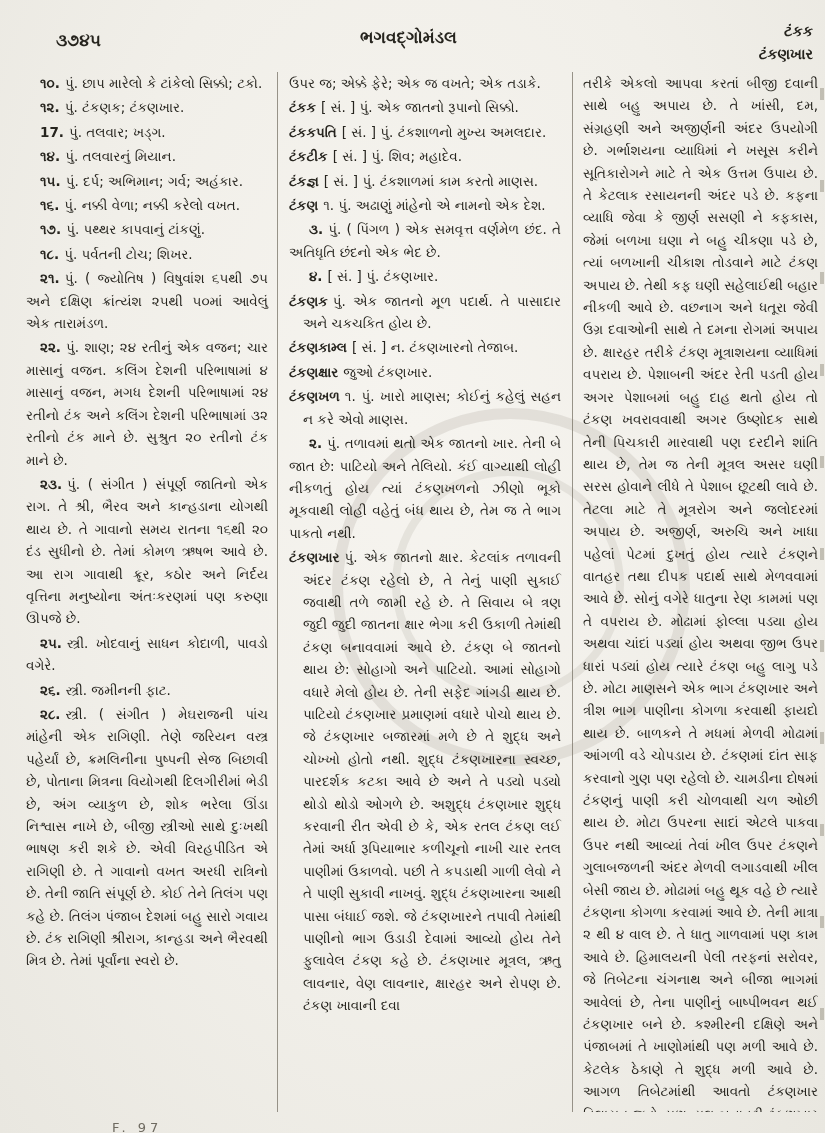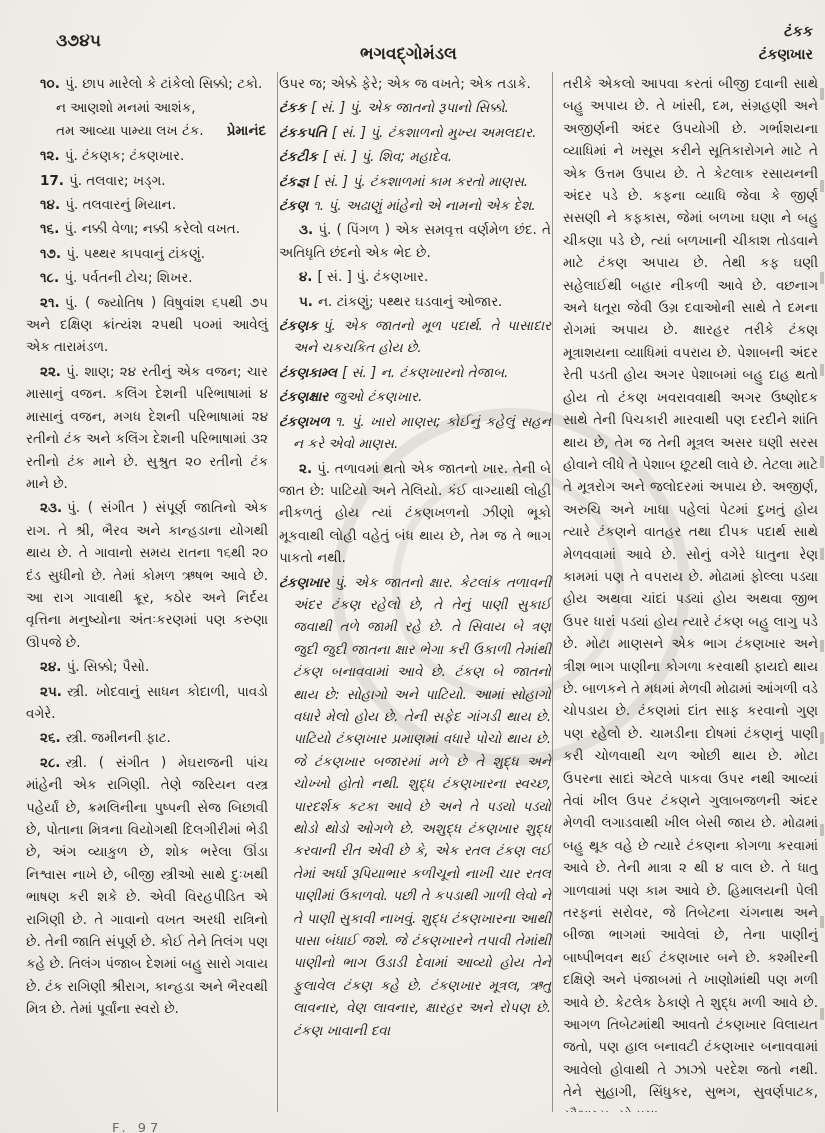--- a/index.html
+++ b/index.html
@@ -6,40 +6,40 @@
   .page{
     position:relative;
     width:825px;height:1133px;
     background:radial-gradient(ellipse at 50% 38%, #f6f4ef 0%, #f1efe9 55%, #e9e7e0 100%);
     font-family:"DejaVu Sans", sans-serif;
     color:#26241e;
     overflow:hidden;
   }
   
   .hdr-num{position:absolute;left:56px;top:30px;font-weight:bold;font-size:17px;}
-  .hdr-title{position:absolute;left:0;right:8px;top:27px;text-align:center;font-weight:bold;font-size:17px;margin-top:16px;}
+  .hdr-title{position:absolute;left:0;right:8px;top:27px;text-align:center;font-weight:bold;font-size:17px;}
   .hdr-guide{position:absolute;right:12px;top:20px;text-align:right;font-weight:bold;font-size:14.5px;line-height:23px;}
   .hdr-guide div{white-space:nowrap;}
   
   .wm{position:absolute;border-radius:50%;pointer-events:none;}
   .wm.outer{left:332px;top:408px;width:336px;height:336px;border:11px solid rgba(197,193,183,.38);}
   .wm.inner{left:392px;top:468px;width:216px;height:216px;border:8px solid rgba(197,193,183,.32);}
   
   .edge-marks{position:absolute;right:1px;top:88px;height:980px;width:4px;
     background:repeating-linear-gradient(to bottom,#aaa699 0 12px,transparent 12px 92px);opacity:.65;}
   
   .cols{position:absolute;left:26px;top:72px;width:792px;height:1040px;display:flex;}
   .col{overflow:hidden;text-align:justify;font-size:13.5px;line-height:22.4px;}
   .c1{width:242px;padding-right:9px;}
-  .c2{width:272px;border-left:1px solid rgba(120,115,103,.75);border-right:1px solid rgba(120,115,103,.75);padding:0 1px;}
+  .c2{width:272px;border-left:1px solid rgba(120,115,103,.75);border-right:1px solid rgba(120,115,103,.75);padding:0 11px;}
   .c3{flex:1;padding-left:10px;}
   .col p{margin:0 0 2px 0;}
   .sense{text-indent:14px;}
   .subsense{text-indent:20px;}
-  .entry{padding-left:14px;text-indent:-14px;font-style:italic;}
+  .entry{padding-left:14px;text-indent:-14px;}
   .cont{text-indent:0;}
   .num,.head{font-weight:bold;padding-right:5px;}
   .verse{padding-left:30px;text-indent:0;margin-bottom:3px;}
   .verse .attr{float:right;font-weight:bold;padding-right:2px;}
   
   .sig{position:absolute;left:112px;top:1120px;font-size:13px;color:#6e6a60;letter-spacing:4px;}
 </style>
 </head>
 <body>
 
@@ -53,50 +53,45 @@
   </div>
 
   <div class="wm outer"></div>
   <div class="wm inner"></div>
   <div class="edge-marks"></div>
 
   <div class="cols">
 
     <div class="col c1">
       <p class="sense"><span class="num">૧૦.</span><span>પું. છાપ મારેલો કે ટાંકેલો સિક્કો; ટકો.</span></p>
-      <div class="verse">
-        <div>ન આણશો મનમાં આશંક,</div>
-        <div><span class="attr">પ્રેમાનંદ</span><span>તમ આવ્યા પામ્યા લખ ટંક.</span></div>
-      </div>
       <p class="sense"><span class="num">૧૨.</span><span>પું. ટંકણક; ટંકણખાર.</span></p>
       <p class="sense"><span class="num">17.</span><span>પું. તલવાર; ખડ્ગ.</span></p>
       <p class="sense"><span class="num">૧૪.</span><span>પું. તલવારનું મિયાન.</span></p>
+      <p class="sense"><span class="num">૧૫.</span><span>પું. દર્પ; અભિમાન; ગર્વ; અહંકાર.</span></p>
       <p class="sense"><span class="num">૧૬.</span><span>પું. નક્કી વેળા; નક્કી કરેલો વખત.</span></p>
       <p class="sense"><span class="num">૧૭.</span><span>પું. પથ્થર કાપવાનું ટાંકણું.</span></p>
       <p class="sense"><span class="num">૧૮.</span><span>પું. પર્વતની ટોચ; શિખર.</span></p>
       <p class="sense"><span class="num">૨૧.</span><span>પું. ( જ્યોતિષ ) વિષુવાંશ ૬૫થી ૭૫ અને દક્ષિણ ક્રાંત્યંશ ૨૫થી ૫૦માં આવેલું એક તારામંડળ.</span></p>
       <p class="sense"><span class="num">૨૨.</span><span>પું. શાણ; ૨૪ રતીનું એક વજન; ચાર માસાનું વજન. કલિંગ દેશની પરિભાષામાં ૪ માસાનું વજન, મગધ દેશની પરિભાષામાં ૨૪ રતીનો ટંક અને કલિંગ દેશની પરિભાષામાં ૩૨ રતીનો ટંક માને છે. સુશ્રુત ૨૦ રતીનો ટંક માને છે.</span></p>
       <p class="sense"><span class="num">૨૩.</span><span>પું. ( સંગીત ) સંપૂર્ણ જાતિનો એક રાગ. તે શ્રી, ભૈરવ અને કાન્હડાના યોગથી થાય છે. તે ગાવાનો સમય રાતના ૧૬થી ૨૦ દંડ સુધીનો છે. તેમાં કોમળ ઋષભ આવે છે. આ રાગ ગાવાથી ક્રૂર, કઠોર અને નિર્દય વૃત્તિના મનુષ્યોના અંતઃકરણમાં પણ કરુણા ઊપજે છે.</span></p>
-      <p class="sense"><span class="num">૨૪.</span><span>પું. સિક્કો; પૈસો.</span></p>
       <p class="sense"><span class="num">૨૫.</span><span>સ્ત્રી. ખોદવાનું સાધન કોદાળી, પાવડો વગેરે.</span></p>
       <p class="sense"><span class="num">૨૬.</span><span>સ્ત્રી. જમીનની ફાટ.</span></p>
       <p class="sense"><span class="num">૨૮.</span><span>સ્ત્રી. ( સંગીત ) મેઘરાજની પાંચ માંહેની એક રાગિણી. તેણે જરિયન વસ્ત્ર પહેર્યાં છે, ક્રમલિનીના પુષ્પની સેજ બિછાવી છે, પોતાના મિત્રના વિયોગથી દિલગીરીમાં ભેડી છે, અંગ વ્યાકુળ છે, શોક ભરેલા ઊંડા નિશ્વાસ નાખે છે, બીજી સ્ત્રીઓ સાથે દુઃખથી ભાષણ કરી શકે છે. એવી વિરહપીડિત એ રાગિણી છે. તે ગાવાનો વખત અરધી રાત્રિનો છે. તેની જાતિ સંપૂર્ણ છે. કોઈ તેને તિલંગ પણ કહે છે. તિલંગ પંજાબ દેશમાં બહુ સારો ગવાય છે. ટંક રાગિણી શ્રીરાગ, કાન્હડા અને ભૈરવથી મિત્ર છે. તેમાં પૂર્વાંના સ્વરો છે.</span></p>
 
     </div>
 
     <div class="col c2">
       <p class="cont">ઉપર જ; એક્કે ફેરે; એક જ વખતે; એક તડાકે.</p>
       <p class="entry"><span class="head">ટંકક</span><span>[ સં. ] પું. એક જાતનો રૂપાનો સિક્કો.</span></p>
       <p class="entry"><span class="head">ટંકકપતિ</span><span>[ સં. ] પું. ટંકશાળનો મુખ્ય અમલદાર.</span></p>
       <p class="entry"><span class="head">ટંકટીક</span><span>[ સં. ] પું. શિવ; મહાદેવ.</span></p>
       <p class="entry"><span class="head">ટંકજ્ઞ</span><span>[ સં. ] પું. ટંકશાળમાં કામ કરતો માણસ.</span></p>
       <p class="entry"><span class="head">ટંકણ</span><span>૧. પું. અઢાણું માંહેનો એ નામનો એક દેશ.</span></p>
       <p class="subsense"><span class="num">૩.</span><span>પું. ( પિંગળ ) એક સમવૃત્ત વર્ણમેળ છંદ. તે અતિધૃતિ છંદનો એક ભેદ છે.</span></p>
       <p class="subsense"><span class="num">૪.</span><span>[ સં. ] પું. ટંકણખાર.</span></p>
-      <p class="subsense"><span class="num">૫.</span><span>ન. ટાંકણું; પથ્થર ઘડવાનું ઓજાર.</span></p>
       <p class="entry"><span class="head">ટંકણક</span><span>પું. એક જાતનો મૂળ પદાર્થ. તે પાસાદાર અને ચકચકિત હોય છે.</span></p>
       <p class="entry"><span class="head">ટંકણકામ્લ</span><span>[ સં. ] ન. ટંકણખારનો તેજાબ.</span></p>
       <p class="entry"><span class="head">ટંકણક્ષાર</span><span>જુઓ ટંકણખાર.</span></p>
       <p class="entry"><span class="head">ટંકણખળ</span><span>૧. પું. ખારો માણસ; કોઈનું કહેલું સહન ન કરે એવો માણસ.</span></p>
       <p class="subsense"><span class="num">૨.</span><span>પું. તળાવમાં થતો એક જાતનો ખાર. તેની બે જાત છે: પાટિયો અને તેલિયો. કંઈ વાગ્યાથી લોહી નીકળતું હોય ત્યાં ટંકણખળનો ઝીણો ભૂકો મૂકવાથી લોહી વહેતું બંધ થાય છે, તેમ જ તે ભાગ પાકતો નથી.</span></p>
       <p class="entry"><span class="head">ટંકણખાર</span><span>પું. એક જાતનો ક્ષાર. કેટલાંક તળાવની અંદર ટંકણ રહેલો છે, તે તેનું પાણી સુકાઈ જવાથી તળે જામી રહે છે. તે સિવાય બે ત્રણ જુદી જુદી જાતના ક્ષાર ભેગા કરી ઉકાળી તેમાંથી ટંકણ બનાવવામાં આવે છે. ટંકણ બે જાતનો થાય છે: સોહાગો અને પાટિયો. આમાં સોહાગો વધારે મેલો હોય છે. તેની સફેદ ગાંગડી થાય છે. પાટિયો ટંકણખાર પ્રમાણમાં વધારે પોચો થાય છે. જે ટંકણખાર બજારમાં મળે છે તે શુદ્ધ અને ચોખ્ખો હોતો નથી. શુદ્ધ ટંકણખારના સ્વચ્છ, પારદર્શક કટકા આવે છે અને તે પડ્યો પડ્યો થોડો થોડો ઓગળે છે. અશુદ્ધ ટંકણખાર શુદ્ધ કરવાની રીત એવી છે કે, એક રતલ ટંકણ લઈ તેમાં અર્ધા રૂપિયાભાર કળીચૂનો નાખી ચાર રતલ પાણીમાં ઉકાળવો. પછી તે કપડાથી ગાળી લેવો ને તે પાણી સુકાવી નાખવું. શુદ્ધ ટંકણખારના આથી પાસા બંધાઈ જશે. જે ટંકણખારને તપાવી તેમાંથી પાણીનો ભાગ ઉડાડી દેવામાં આવ્યો હોય તેને ફુલાવેલ ટંકણ કહે છે. ટંકણખાર મૂત્રલ, ઋતુ લાવનાર, વેણ લાવનાર, ક્ષારહર અને રોપણ છે. ટંકણ ખાવાની દવા</span></p>
     </div>
 
     <div class="col c3">
       <p class="cont">તરીકે એકલો આપવા કરતાં બીજી દવાની સાથે બહુ અપાય છે. તે ખાંસી, દમ, સંગ્રહણી અને અજીર્ણની અંદર ઉપયોગી છે. ગર્ભાશયના વ્યાધિમાં ને ખસૂસ કરીને સૂતિકારોગને માટે તે એક ઉત્તમ ઉપાય છે. તે કેટલાક રસાયનની અંદર પડે છે. કફના વ્યાધિ જેવા કે જીર્ણ સસણી ને કફકાસ, જેમાં બળખા ઘણા ને બહુ ચીકણા પડે છે, ત્યાં બળખાની ચીકાશ તોડવાને માટે ટંકણ અપાય છે. તેથી કફ ઘણી સહેલાઈથી બહાર નીકળી આવે છે. વછનાગ અને ધતૂરા જેવી ઉગ્ર દવાઓની સાથે તે દમના રોગમાં અપાય છે. ક્ષારહર તરીકે ટંકણ મૂત્રાશયના વ્યાધિમાં વપરાય છે. પેશાબની અંદર રેતી પડતી હોય અગર પેશાબમાં બહુ દાહ થતો હોય તો ટંકણ ખવરાવવાથી અગર ઉષ્ણોદક સાથે તેની પિચકારી મારવાથી પણ દરદીને શાંતિ થાય છે, તેમ જ તેની મૂત્રલ અસર ઘણી સરસ હોવાને લીધે તે પેશાબ છૂટથી લાવે છે. તેટલા માટે તે મૂત્રરોગ અને જલોદરમાં અપાય છે. અજીર્ણ, અરુચિ અને ખાધા પહેલાં પેટમાં દુખતું હોય ત્યારે ટંકણને વાતહર તથા દીપક પદાર્થ સાથે મેળવવામાં આવે છે. સોનું વગેરે ધાતુના રેણ કામમાં પણ તે વપરાય છે. મોઢામાં ફોલ્લા પડ્યા હોય અથવા ચાંદાં પડ્યાં હોય અથવા જીભ ઉપર ધારાં પડ્યાં હોય ત્યારે ટંકણ બહુ લાગુ પડે છે. મોટા માણસને એક ભાગ ટંકણખાર અને ત્રીશ ભાગ પાણીના કોગળા કરવાથી ફાયદો થાય છે. બાળકને તે મધમાં મેળવી મોઢામાં આંગળી વડે ચોપડાય છે. ટંકણમાં દાંત સાફ કરવાનો ગુણ પણ રહેલો છે. ચામડીના દોષમાં ટંકણનું પાણી કરી ચોળવાથી ચળ ઓછી થાય છે. મોટા ઉપરના સાદાં એટલે પાકવા ઉપર નથી આવ્યાં તેવાં ખીલ ઉપર ટંકણને ગુલાબજળની અંદર મેળવી લગાડવાથી ખીલ બેસી જાય છે. મોઢામાં બહુ થૂક વહે છે ત્યારે ટંકણના કોગળા કરવામાં આવે છે. તેની માત્રા ૨ થી ૪ વાલ છે. તે ધાતુ ગાળવામાં પણ કામ આવે છે. હિમાલયની પેલી તરફનાં સરોવર, જે તિબેટના ચંગનાથ અને બીજા ભાગમાં આવેલાં છે, તેના પાણીનું બાષ્પીભવન થઈ ટંકણખાર બને છે. કશ્મીરની દક્ષિણે અને પંજાબમાં તે ખાણોમાંથી પણ મળી આવે છે. કેટલેક ઠેકાણે તે શુદ્ધ મળી આવે છે. આગળ તિબેટમાંથી આવતો ટંકણખાર વિલાયત જતો, પણ હાલ બનાવટી ટંકણખાર બનાવવામાં આવેલો હોવાથી તે ઝાઝો પરદેશ જતો નથી. તેને સુહાગી, સિંધુકર, સુભગ, સુવર્ણપાટક, સૌભાગ્ય, સોહાગા,</p>

